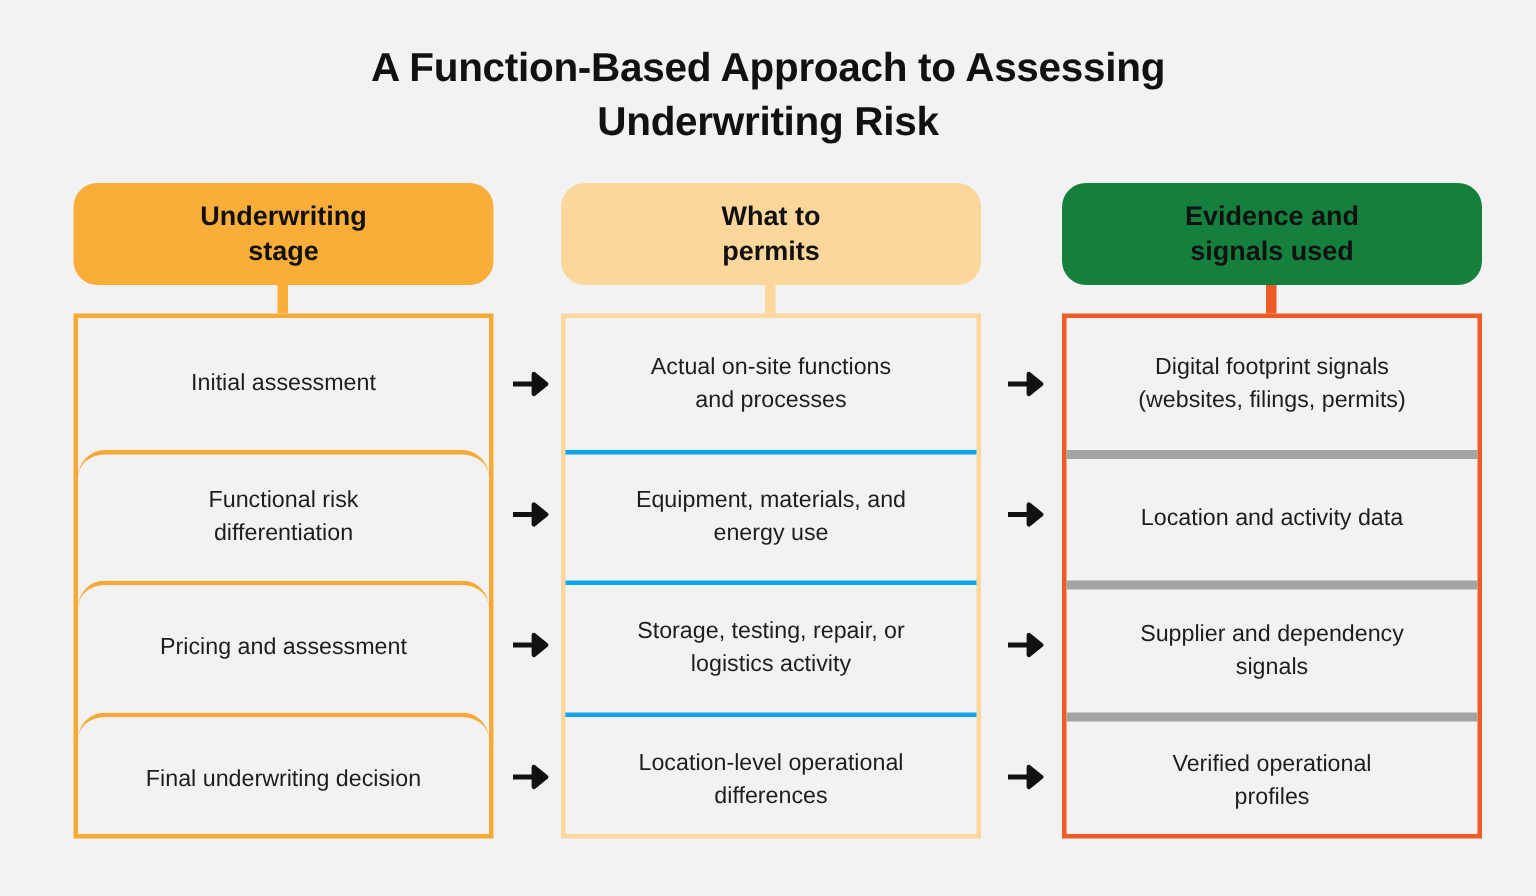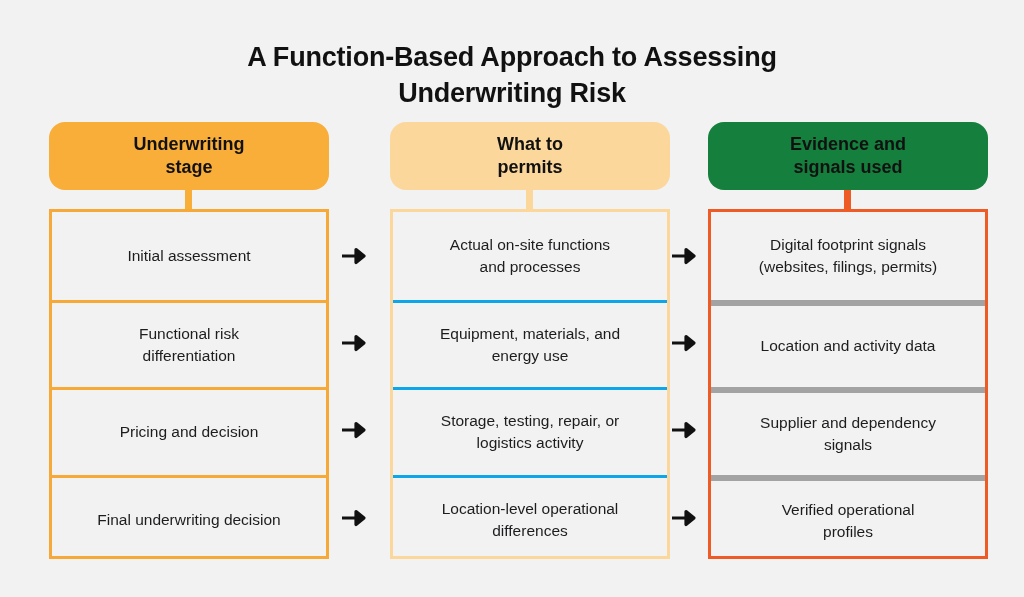--- a/index.html
+++ b/index.html
@@ -17,21 +17,21 @@
     position: relative;
     width: 1024px;
     height: 597px;
     background: #f2f2f2;
   }
 
   
   .title {
     position: absolute;
     left: 0;
-    top: 40px;
+    top: 28px;
     width: 1024px;
     text-align: center;
     font-size: 27px;
     font-weight: bold;
     line-height: 1.33;
     letter-spacing: -0.2px;
     color: #111111;
   }
   .title .ln {
     display: block;
@@ -45,21 +45,21 @@
     width: 940px;
     height: 440px;
   }
   .column {
     position: absolute;
     top: 0;
     width: 280px;
     height: 440px;
   }
   .col-1 { left: 0px; }
-  .col-2 { left: 341px; }
+  .col-2 { left: 325px; }
   .col-3 { left: 659px; }
 
   
   .col-header {
     position: absolute;
     left: 0;
     top: 0;
     width: 280px;
     height: 68px;
     border-radius: 16px;
@@ -104,21 +104,21 @@
     text-align: center;
     font-size: 15.5px;
     line-height: 1.42;
     color: #1d1d1f;
     padding: 4px 10px;
   }
   .cell .ln { display: block; }
 
   
   .col-1 .cells { border: 3px solid #f7a938; }
-  .col-1 .cell + .cell { border-top: 3px solid #f7a938; }
+  .col-1 .cell + .cell { border-top: 3px solid #f7a938; border-radius: 18px; }
   .col-1 .col-header { background: #f9ae3a; }
   .col-1 .stub { background: #f9ae3a; }
 
   
   .col-2 .cells { border: 3px solid #fbd79b; }
   .col-2 .cell + .cell { border-top: 3px solid #0ea5e9; }
   .col-2 .col-header { background: #fbd79b; }
   .col-2 .stub { background: #fbd79b; }
 
   
@@ -169,21 +169,21 @@
           </span>
         </div>
         <div class="cell">
           <span>
             <span class="ln">Functional risk</span>
             <span class="ln">differentiation</span>
           </span>
         </div>
         <div class="cell">
           <span>
-            <span class="ln">Pricing and decision</span>
+            <span class="ln">Pricing and assessment</span>
 
           </span>
         </div>
         <div class="cell">
           <span>
             <span class="ln">Final underwriting decision</span>
 
           </span>
         </div>
       </div>

